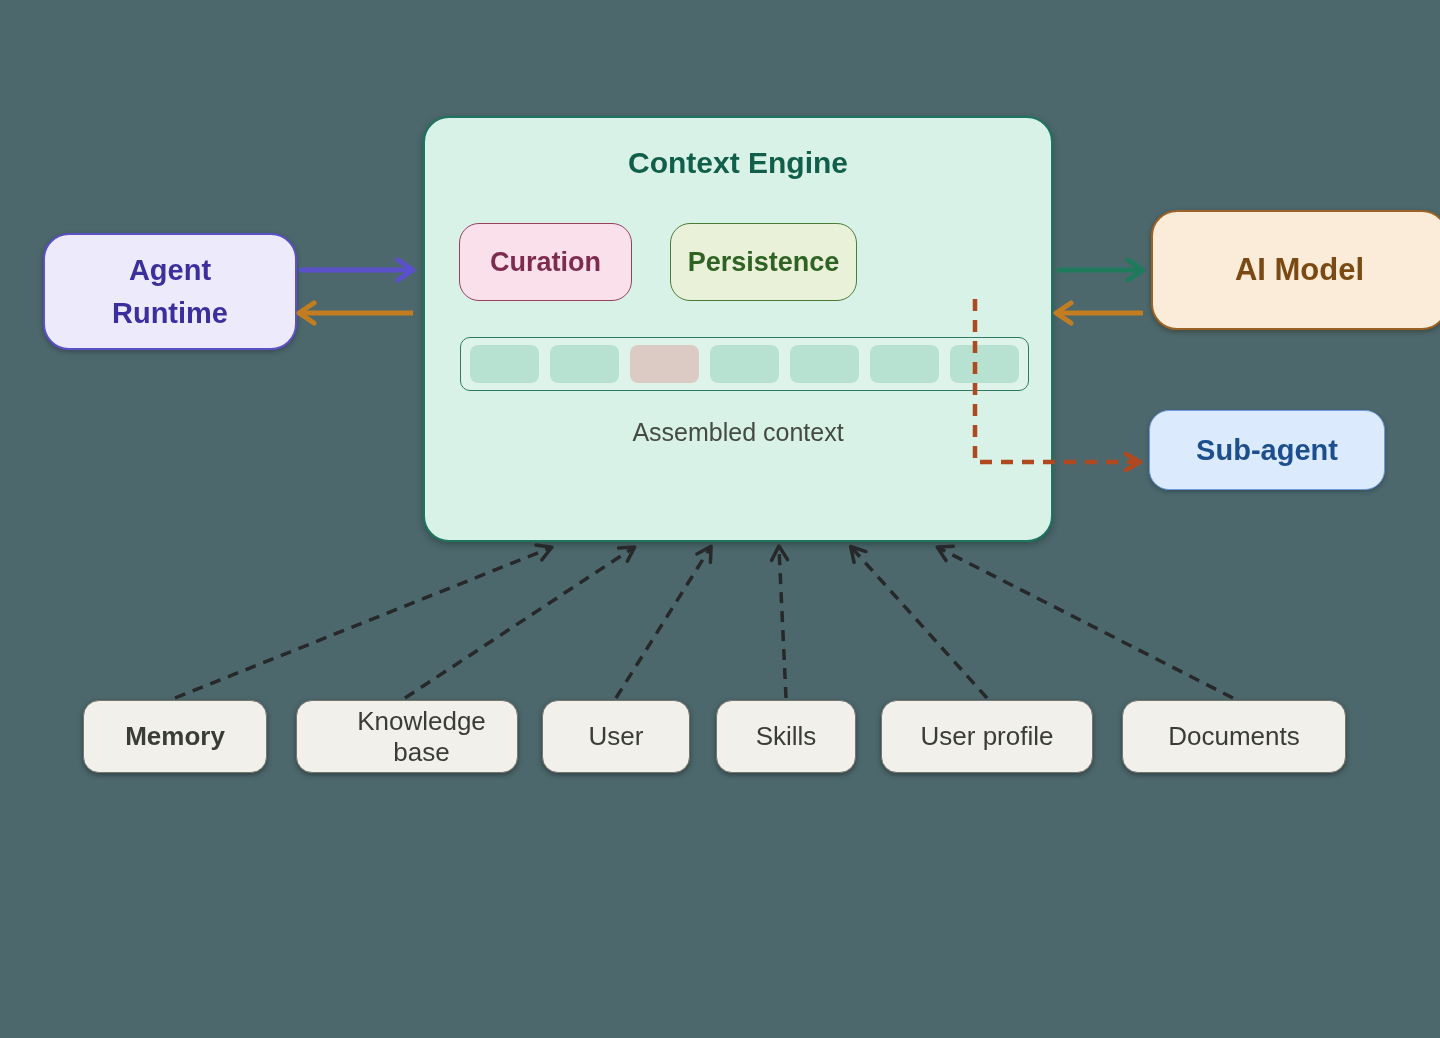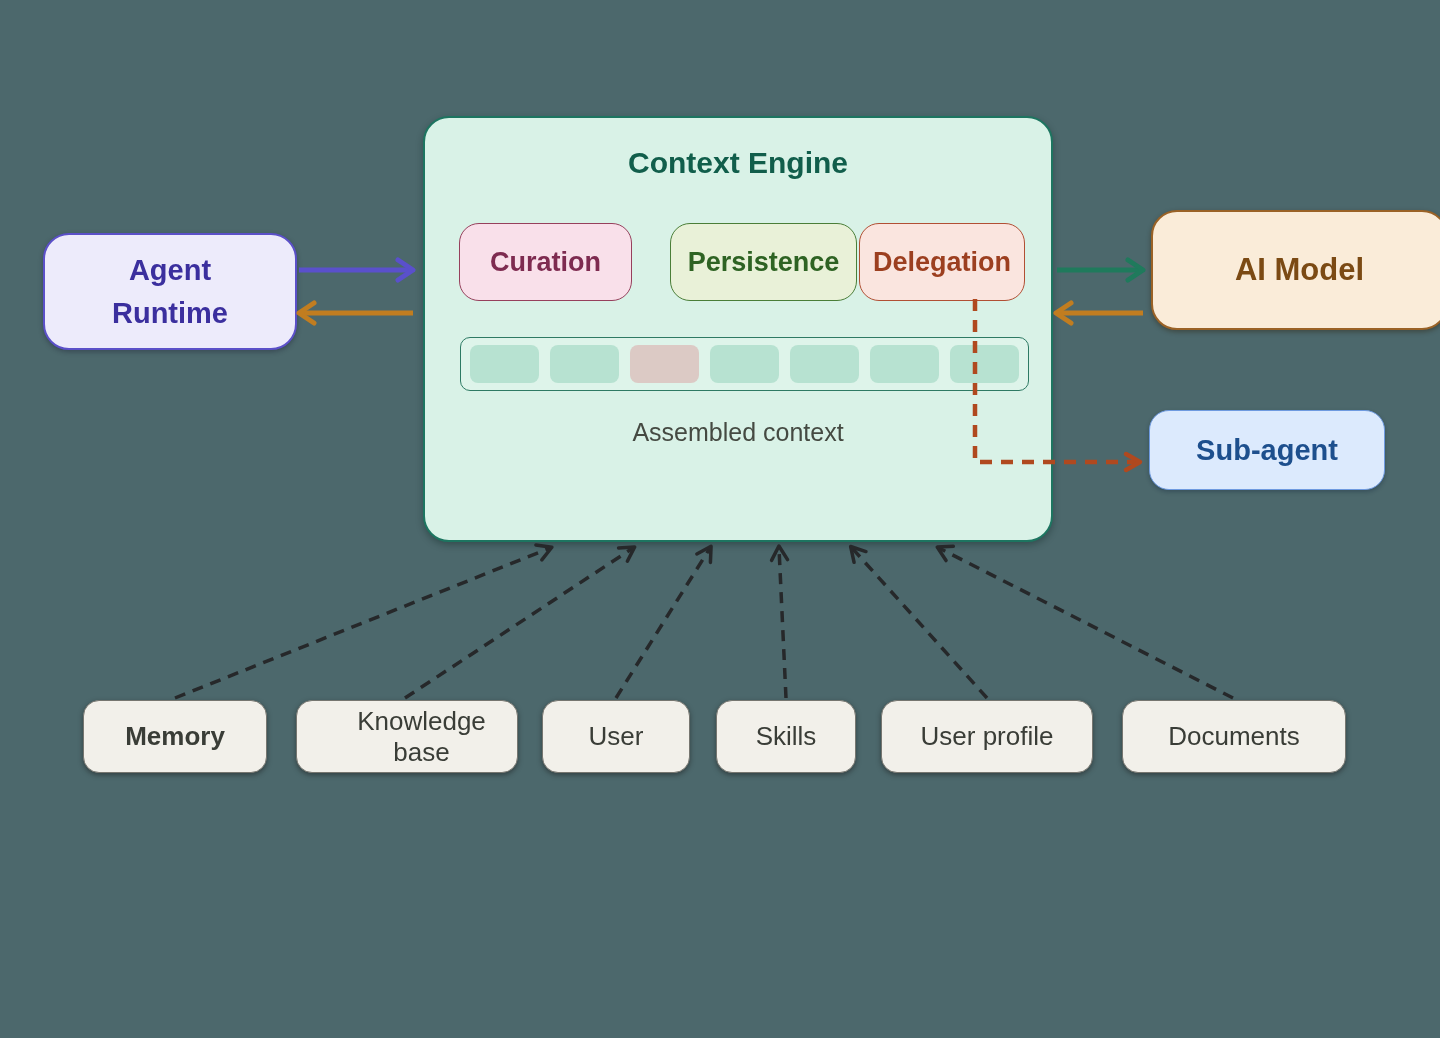--- a/index.html
+++ b/index.html
@@ -128,21 +128,20 @@
 
   <div class="box agent-runtime">
     <div class="wrap">Agent Runtime</div>
   </div>
 
   <div class="box engine">
     <div class="engine-title">Context Engine</div>
 
     <div class="chip curation">Curation</div>
     <div class="chip persistence">Persistence</div>
-    <div class="chip delegation">Delegation</div>
 
     <div class="strip">
       <div class="token"></div>
       <div class="token"></div>
       <div class="token alt"></div>
       <div class="token"></div>
       <div class="token"></div>
       <div class="token"></div>
       <div class="token"></div>
     </div>

